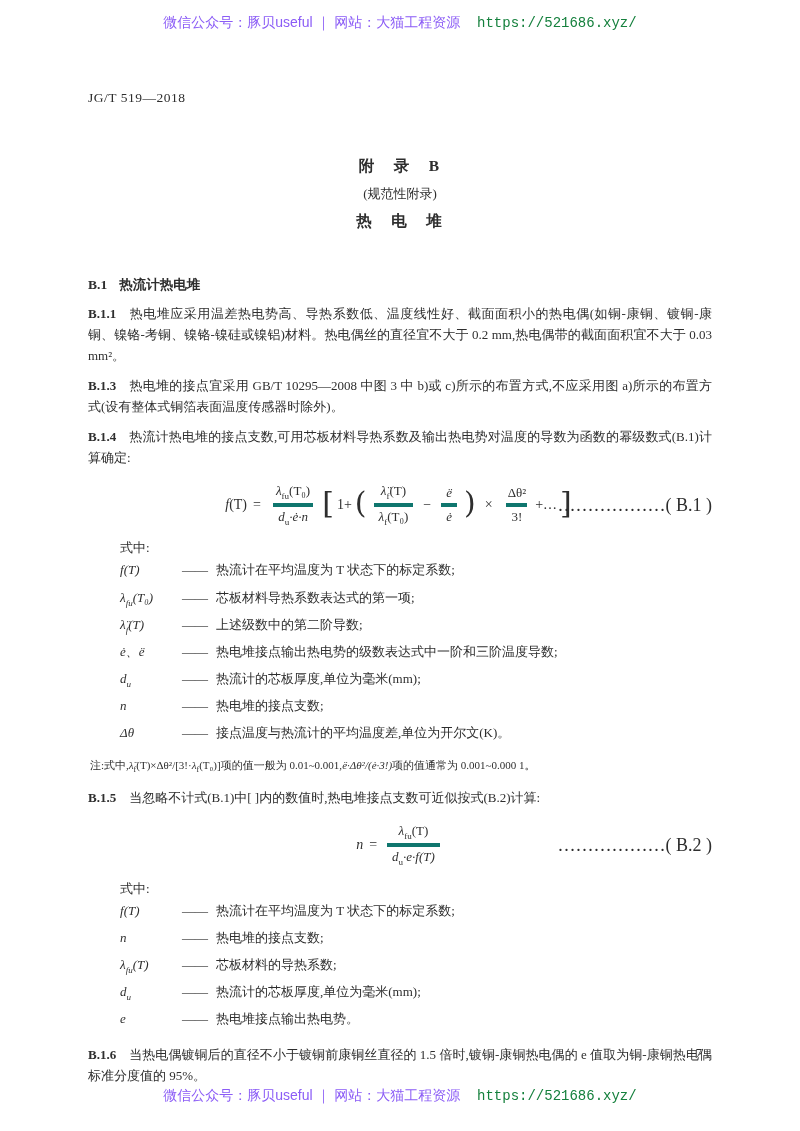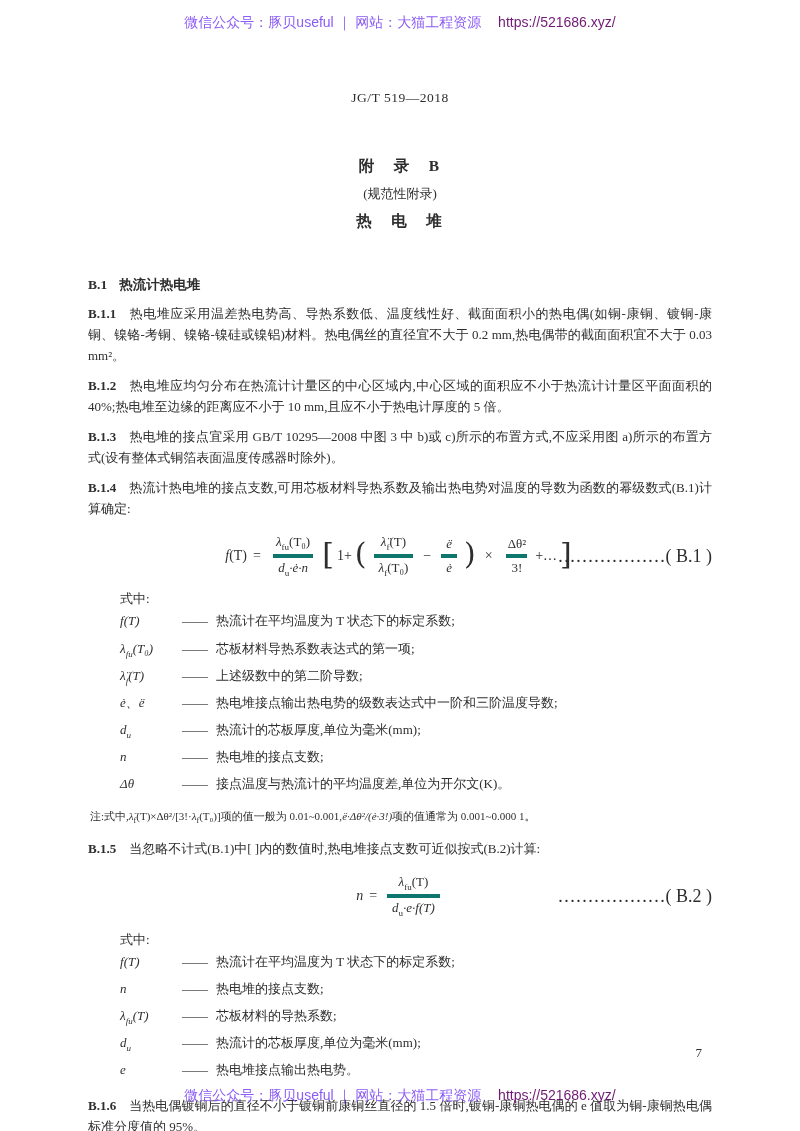--- a/index.html
+++ b/index.html
@@ -14,25 +14,25 @@
     overflow:hidden;
   }
   .watermark {
     position:absolute; left:0; width:100%;
     text-align:center; font-size:14px;
     font-family:"Liberation Sans","DejaVu Sans",sans-serif;
   }
   .watermark.top { top:14px; }
   .watermark.bottom { bottom:26px; }
   .wm-text { color:#8b5cf6; }
-  .wm-url { color:#701a75; margin-left:13px; }
+  .wm-url { color:#15803d; margin-left:13px;font-family:Liberation Mono, monospace; }
   .content { padding:0 88px; }
   .doc-header {
     padding-top:90px;
-    text-align:center;
+    text-align:left;
     font-size:13.5px;
     letter-spacing:0.5px;
   }
   .title-block { margin-top:50px; text-align:center; }
   .title-main { font-size:15.5px; font-weight:bold; letter-spacing:2px; }
   .title-sub  { font-size:13px; margin-top:8px; }
   .title-name { font-size:15.5px; font-weight:bold; margin-top:8px; letter-spacing:2px; }
   .section-heading { margin-top:44px; font-size:13.5px; font-weight:bold; }
   .section-heading b { margin-right:12px; }
   .para {
@@ -104,23 +104,20 @@
     </div>
 
     <div class="section-heading">
       <b>B.1</b><b>热流计热电堆</b>
     </div>
 
     <p class="para">
       <b class="clause-num">B.1.1</b><span>热电堆应采用温差热电势高、导热系数低、温度线性好、截面面积小的热电偶(如铜-康铜、镀铜-康铜、镍铬-考铜、镍铬-镍硅或镍铝)材料。热电偶丝的直径宜不大于 0.2 mm,热电偶带的截面面积宜不大于 0.03 mm²。</span>
     </p>
 
-    <p class="para">
-      <b class="clause-num">B.1.2</b><span>热电堆应均匀分布在热流计计量区的中心区域内,中心区域的面积应不小于热流计计量区平面面积的 40%;热电堆至边缘的距离应不小于 10 mm,且应不小于热电计厚度的 5 倍。</span>
-    </p>
 
     <p class="para">
       <b class="clause-num">B.1.3</b><span>热电堆的接点宜采用 GB/T 10295—2008 中图 3 中 b)或 c)所示的布置方式,不应采用图 a)所示的布置方式(设有整体式铜箔表面温度传感器时除外)。</span>
     </p>
 
     <p class="para">
       <b class="clause-num">B.1.4</b><span>热流计热电堆的接点支数,可用芯板材料导热系数及输出热电势对温度的导数为函数的幂级数式(B.1)计算确定:</span>
     </p>
 
     <div class="formula-row">

